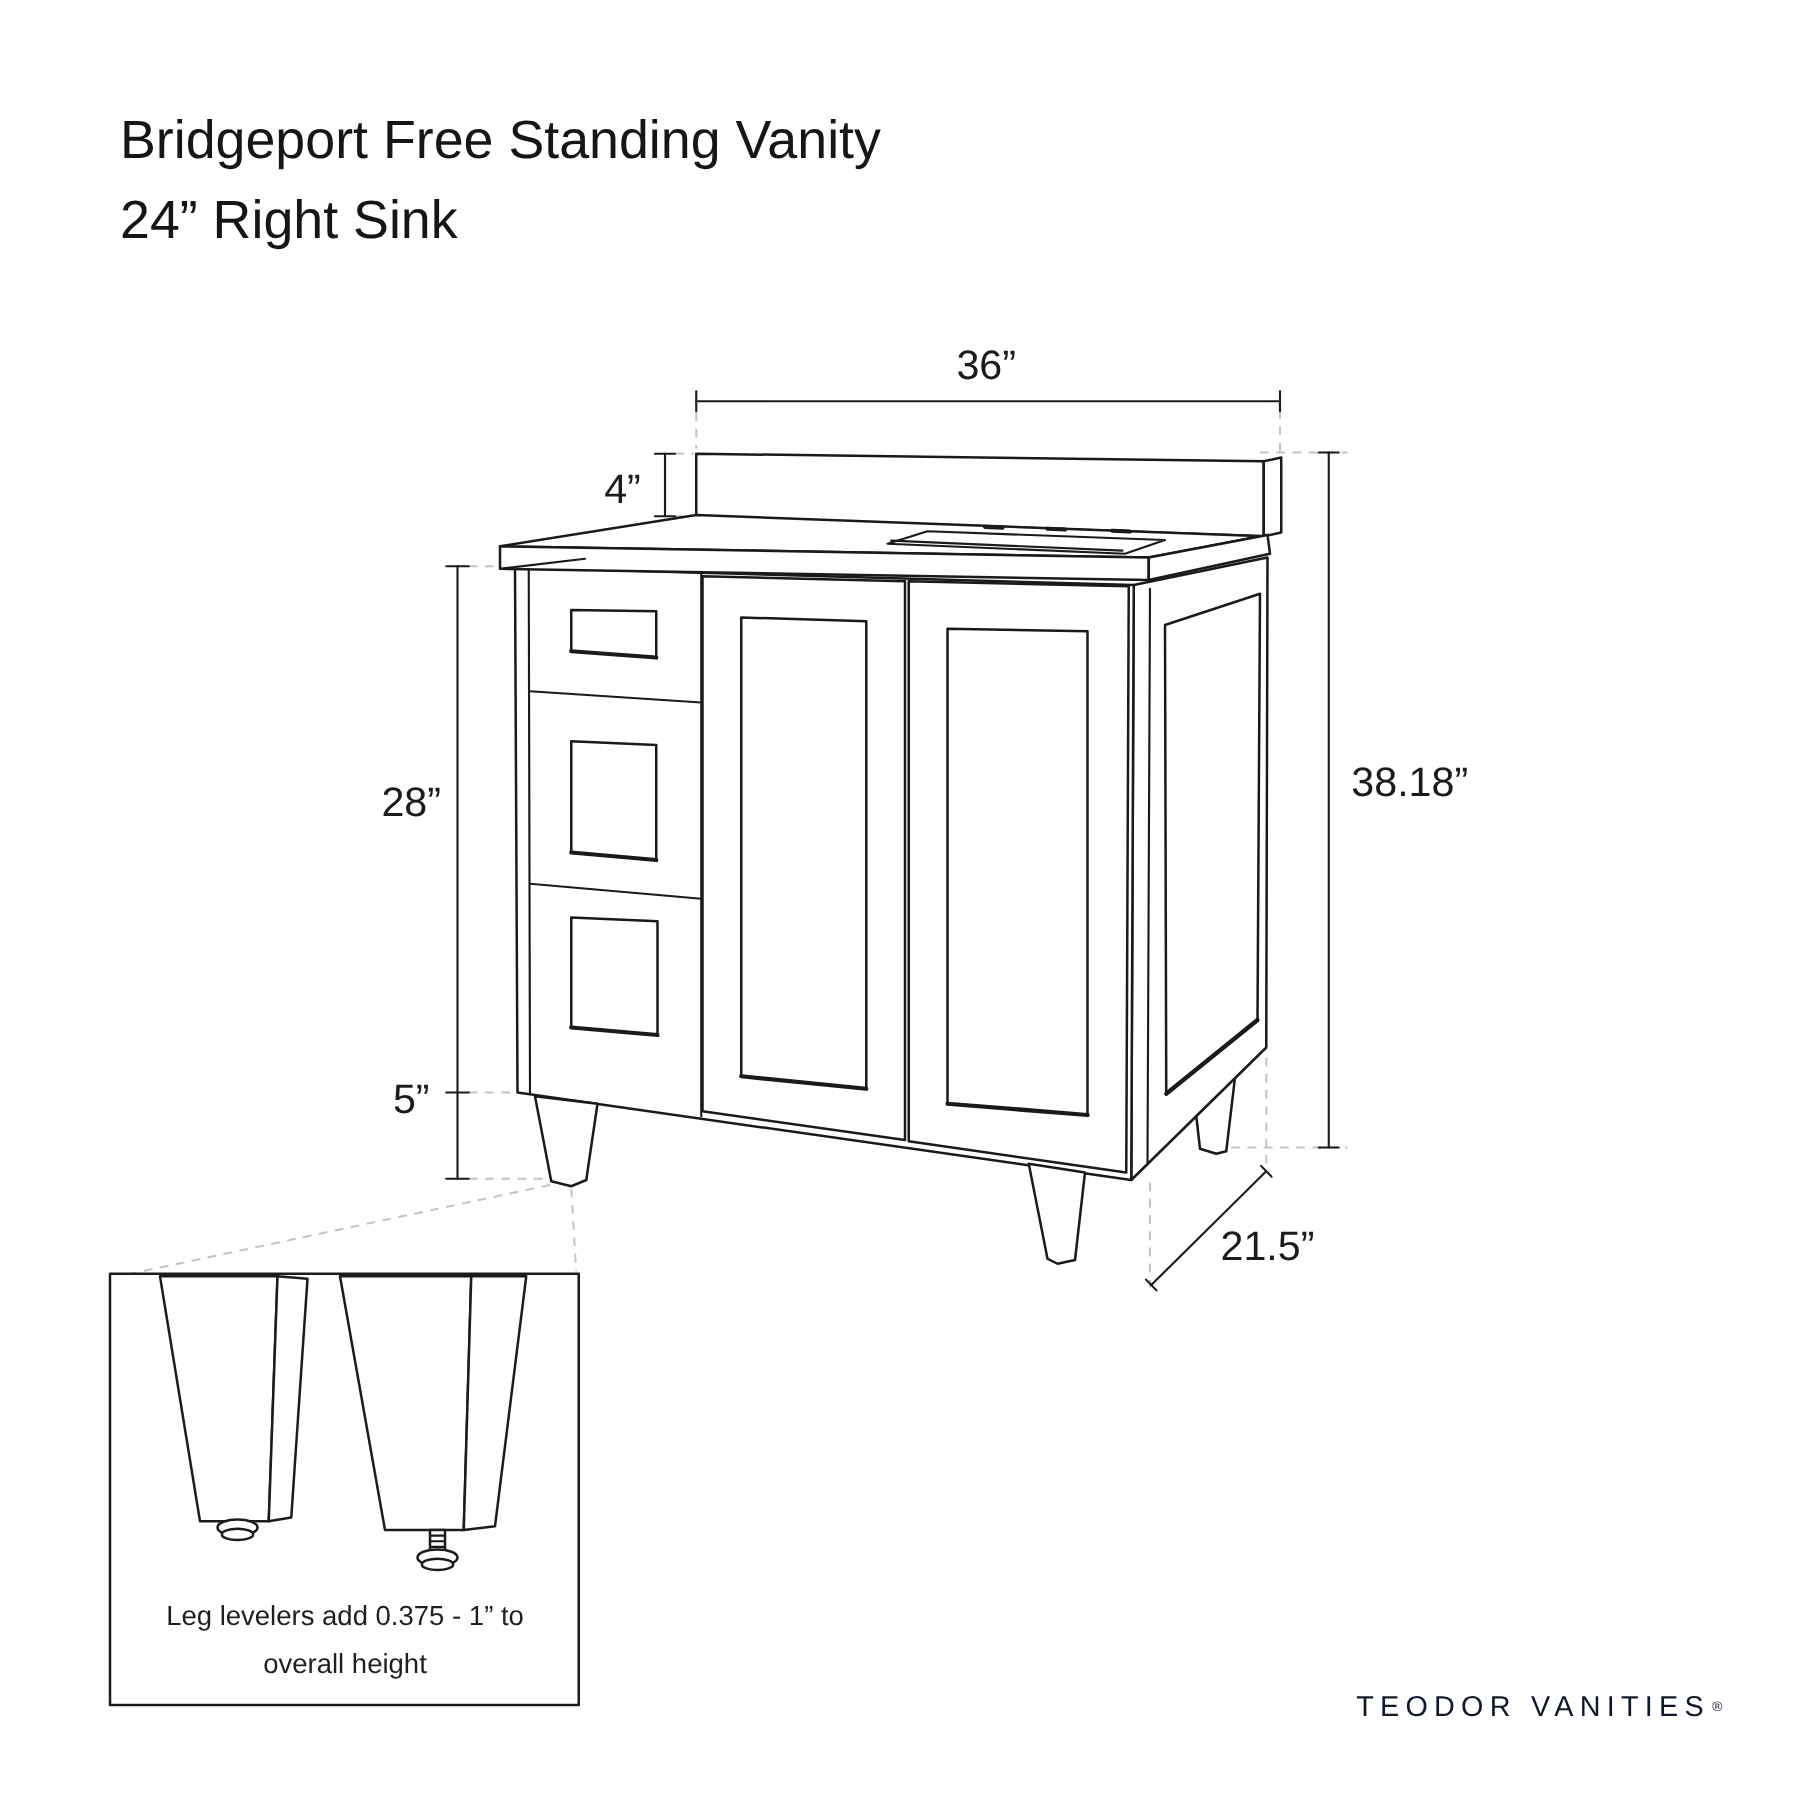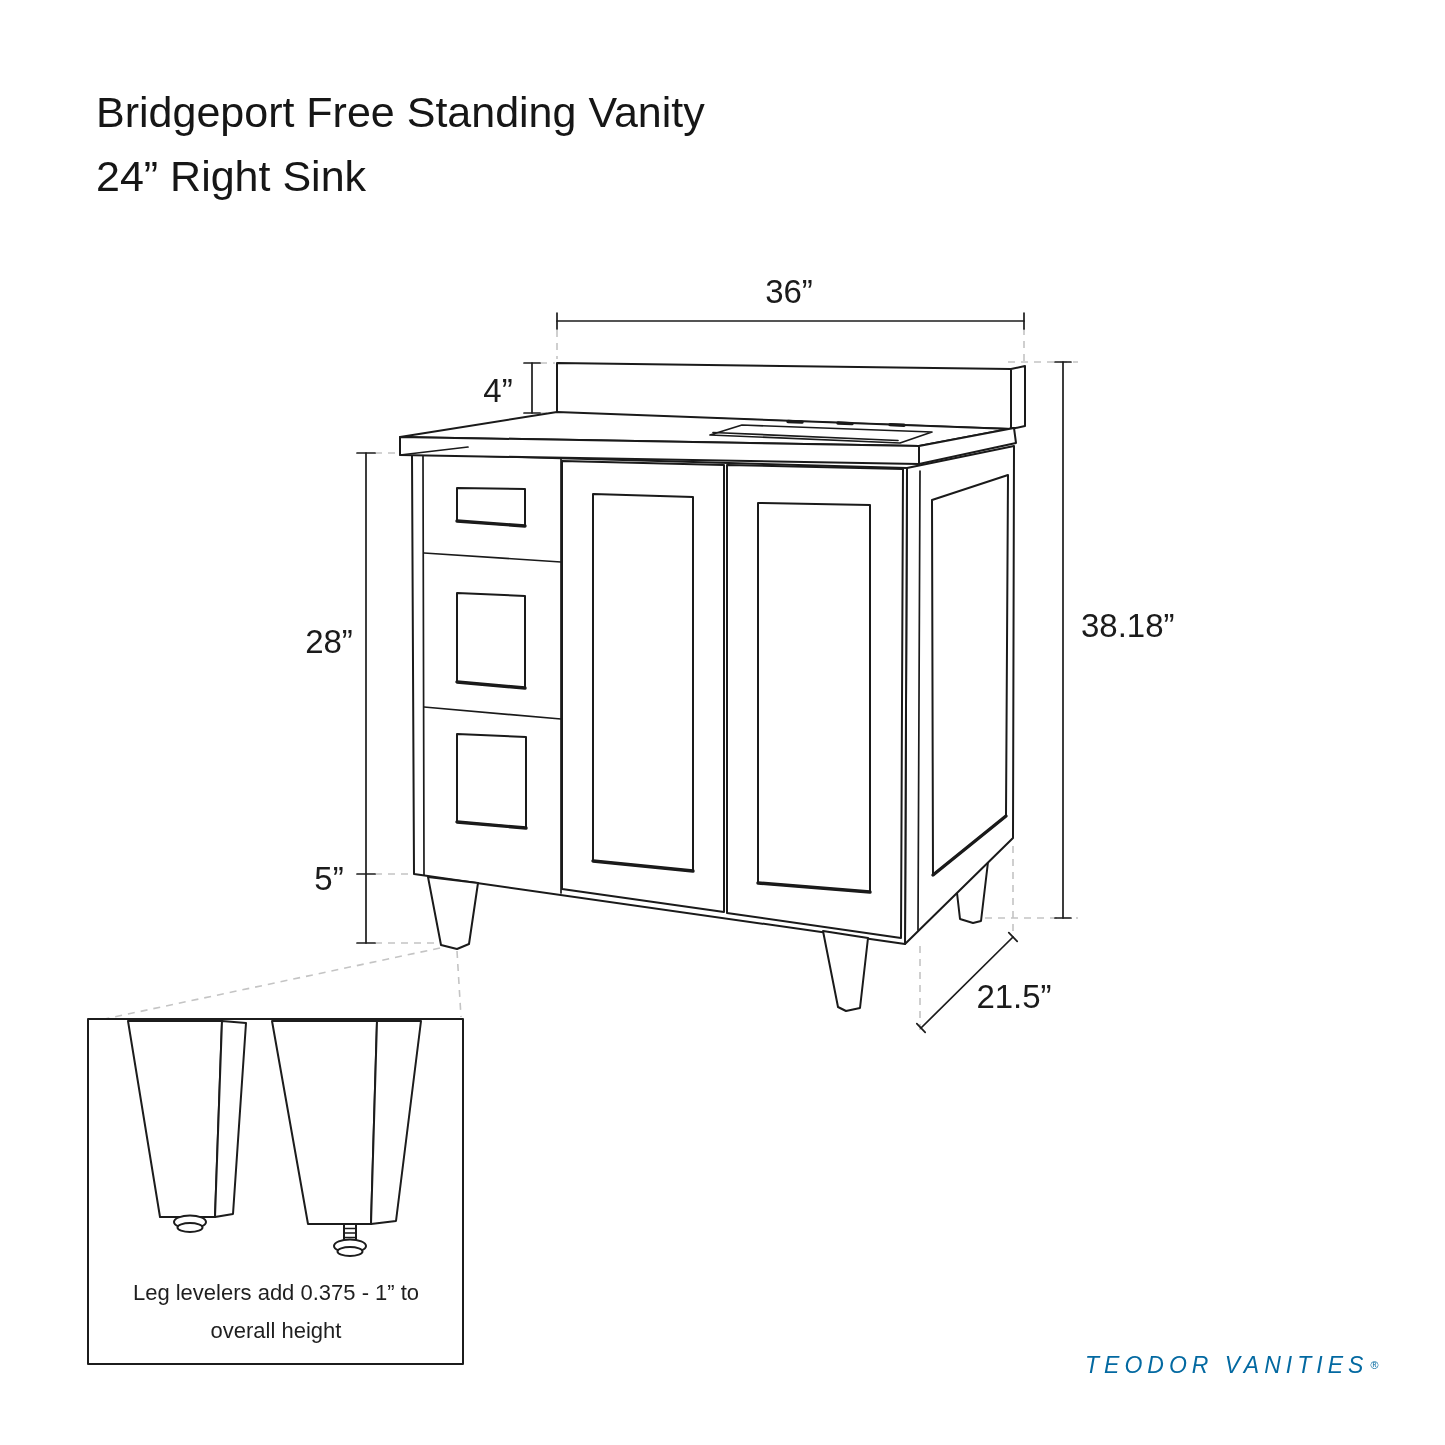--- a/index.html
+++ b/index.html
@@ -19,22 +19,22 @@
   .dim-label{
     font-family:"Liberation Sans", sans-serif;
     font-size:33px;fill:#1b1b1b;
   }
   .inset-note{
     font-family:"Liberation Sans", sans-serif;
     font-size:22px;fill:#1f1f1f;
   }
   .brand{
     position:absolute;left:1085px;top:1352px;
-    font-size:23px;letter-spacing:5px;color:#0369a1;
-    font-weight:400;white-space:nowrap;font-style:italic;
+    font-size:23px;letter-spacing:5px;color:#0f172a;
+    font-weight:400;white-space:nowrap;
   }
   .brand .reg{font-size:11px;letter-spacing:0;vertical-align:4px;margin-left:2px;}
   
   .ln{fill:#ffffff;stroke:#1a1a1a;stroke-width:2;stroke-linejoin:round;}
   .ln-open{fill:none;stroke:#1a1a1a;stroke-width:1.7;stroke-linejoin:round;stroke-linecap:round;}
   .shadow{fill:none;stroke:#1a1a1a;stroke-width:3.4;stroke-linecap:round;}
   .dim{fill:none;stroke:#1c1c1c;stroke-width:1.7;stroke-linecap:round;}
   .dash{fill:none;stroke:#c4c4c4;stroke-width:1.6;stroke-dasharray:7 6;}
   .hole{fill:none;stroke:#1a1a1a;stroke-width:3.4;stroke-linecap:round;}
   .inset-ln{fill:#ffffff;stroke:#1c1c1c;stroke-width:2;stroke-linejoin:round;}

